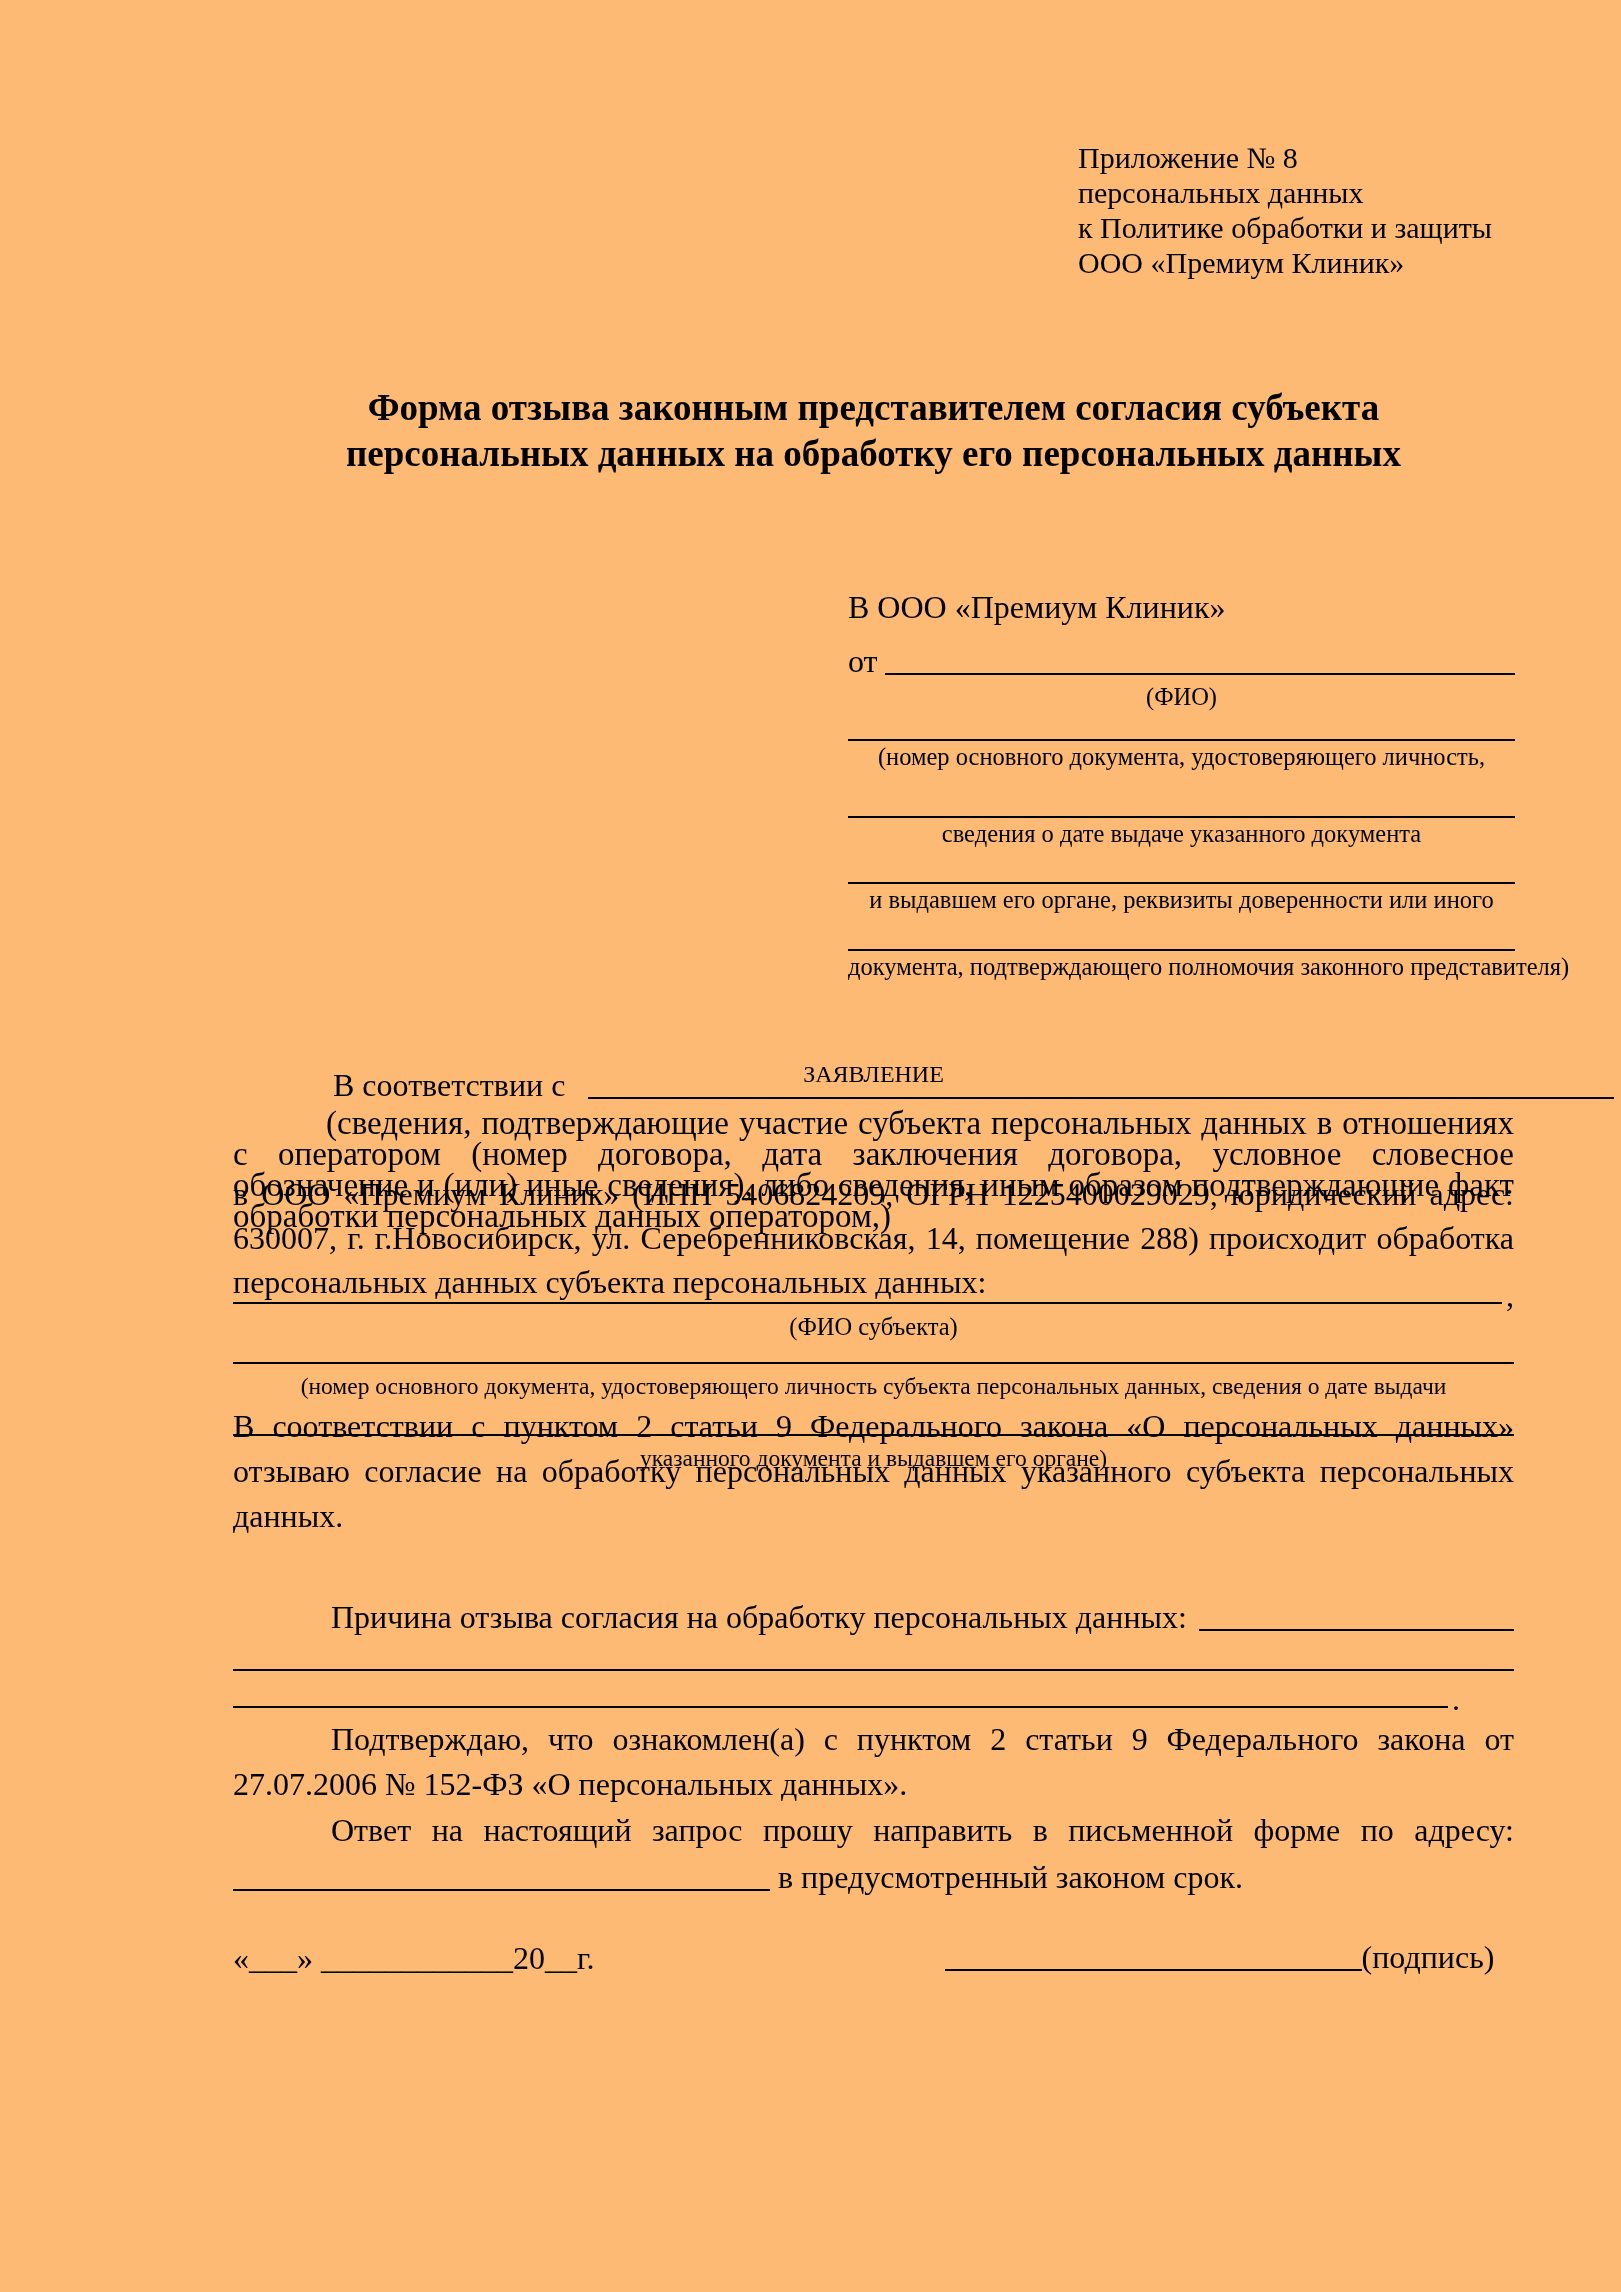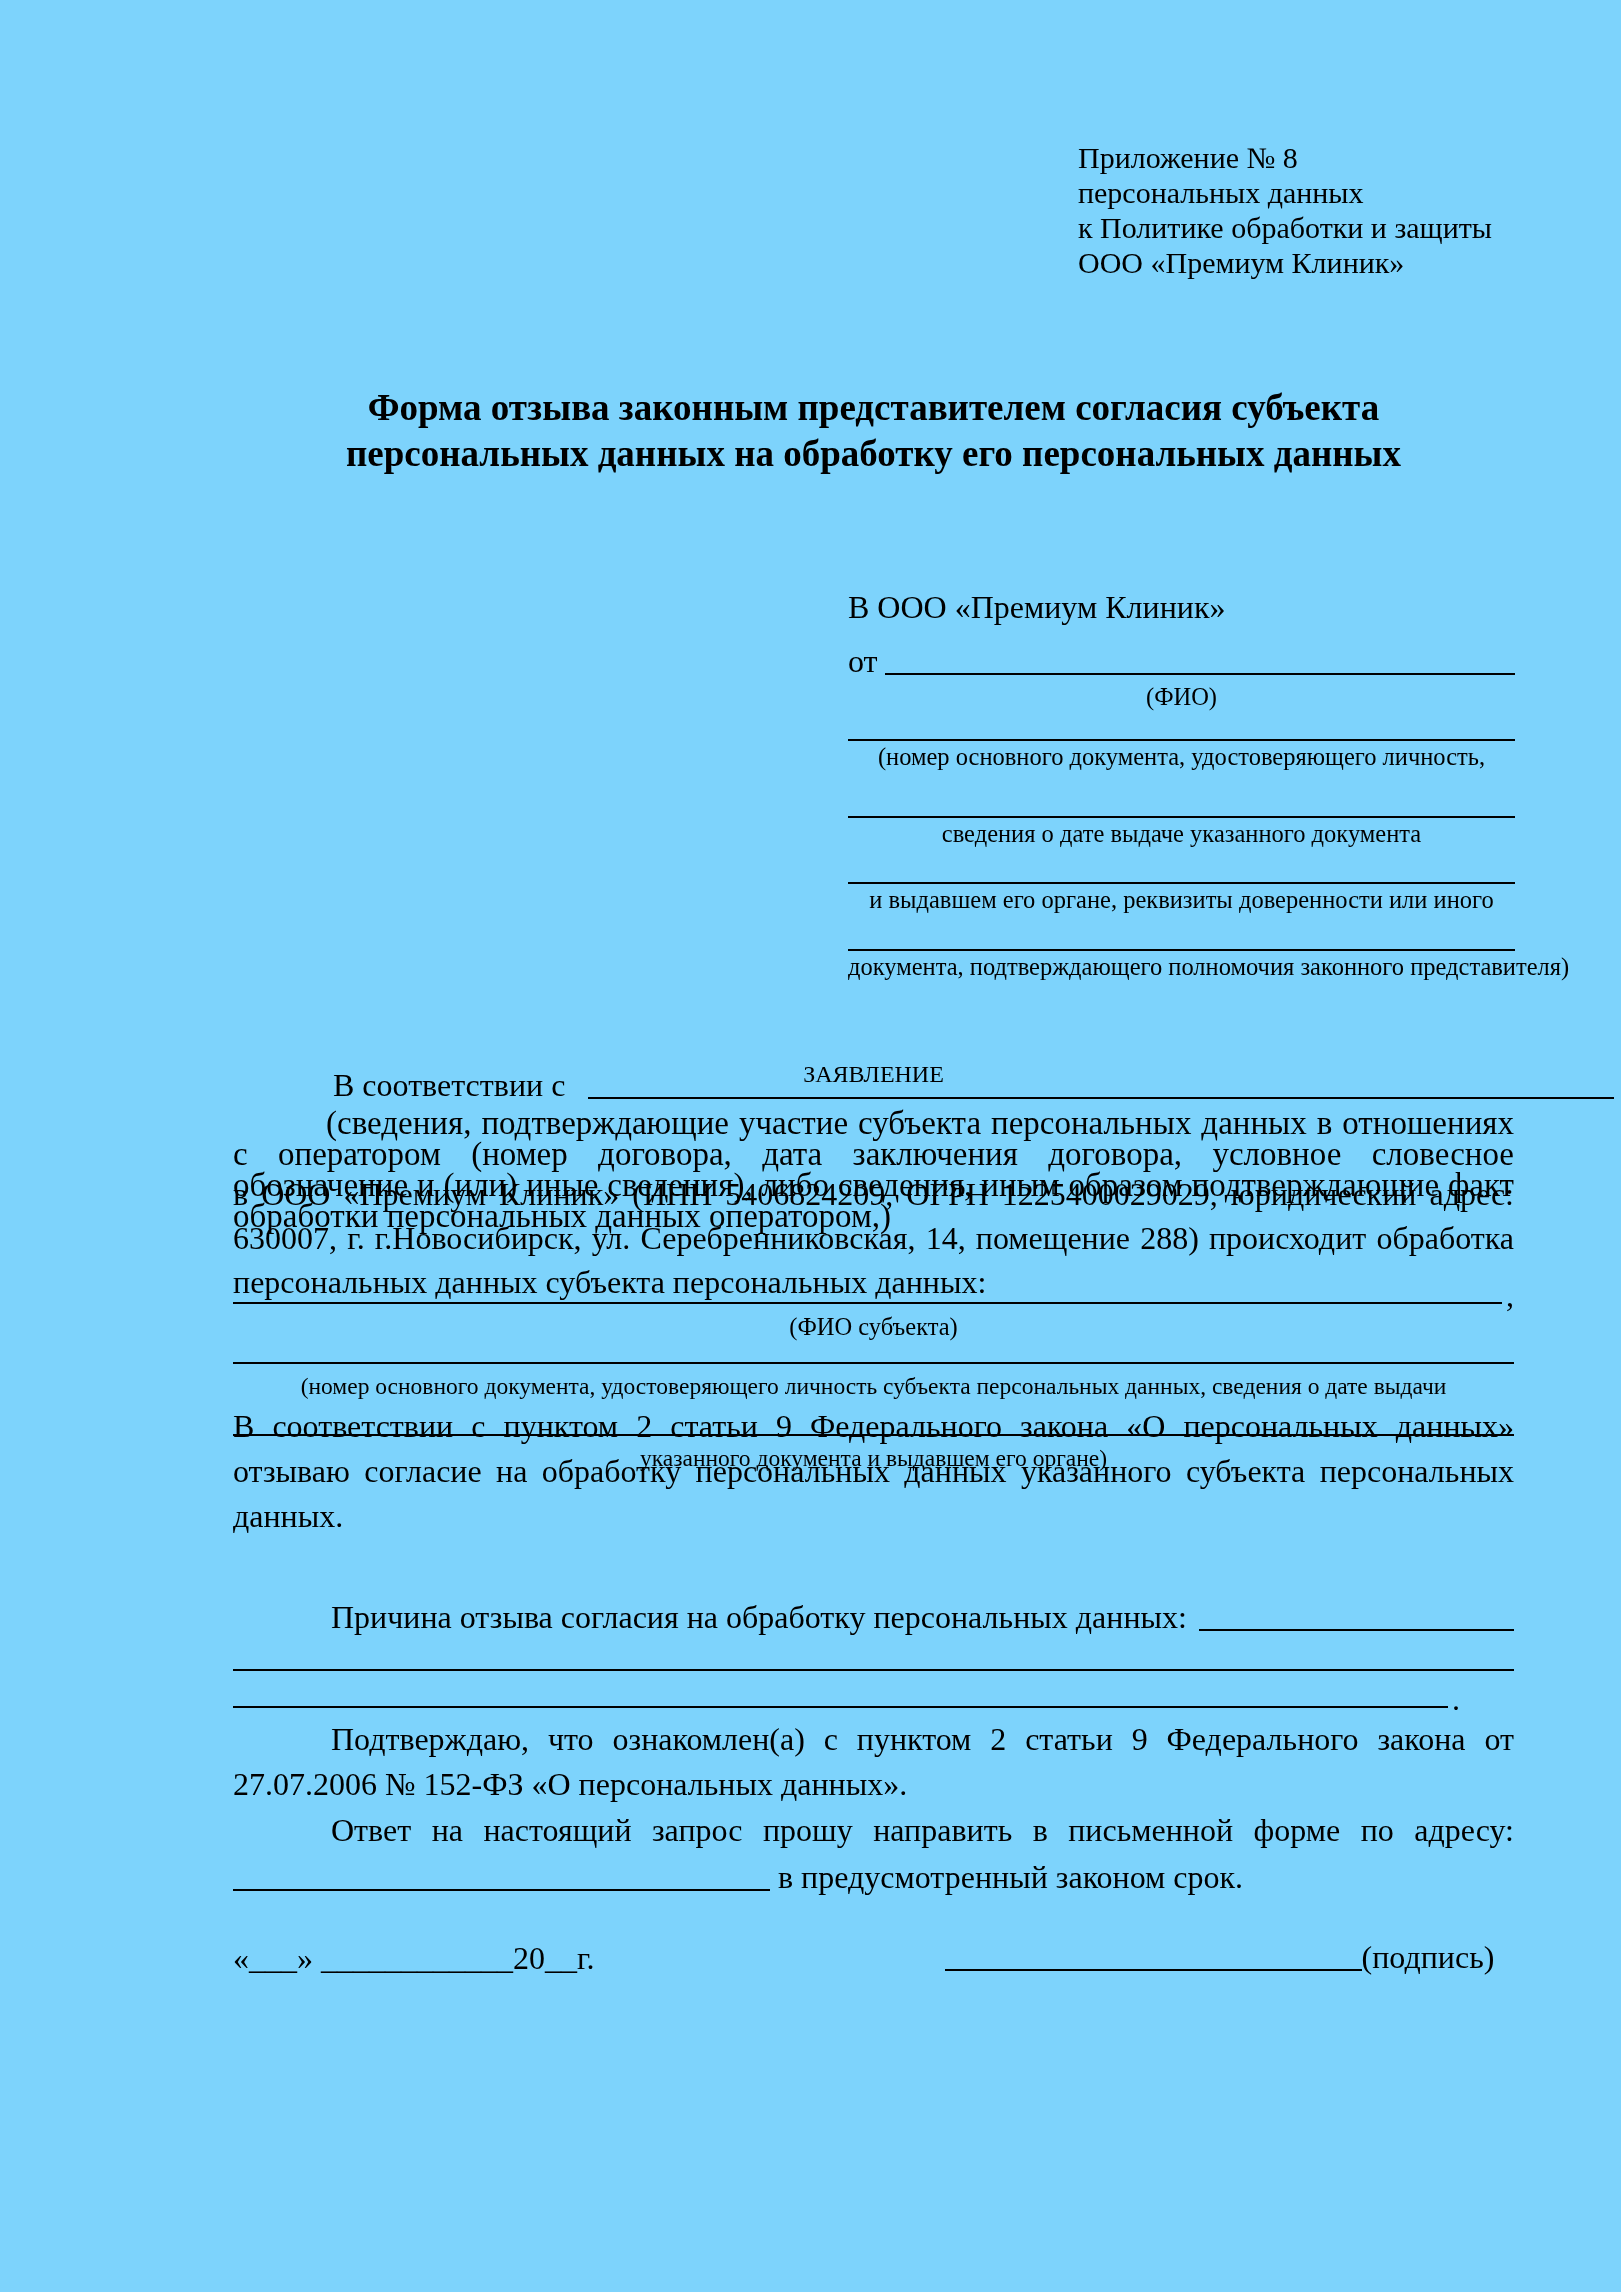--- a/index.html
+++ b/index.html
@@ -1,17 +1,17 @@
 <!DOCTYPE html>
 <html><head>
 <meta charset="utf-8">
 <style>
   html,body{margin:0;padding:0;background:#ffffff;}
   body{width:1621px;font-family:"Liberation Serif","DejaVu Serif",serif;color:#000;}
-  .page{position:relative;width:1621px;height:2293px;background:#7dd3fc;overflow:hidden;}
+  .page{position:relative;width:1621px;height:2293px;background:#fdba74;overflow:hidden;}
   .abs{position:absolute;}
   .content{left:233px;width:1281px;}
 
   .header-note{left:1078px;top:140px;width:461px;font-size:30px;line-height:35px;}
   .doc-title{top:385px;text-align:center;font-weight:bold;font-size:37px;line-height:46px;}
 
   .addressee{left:848px;top:585px;width:667px;font-size:32px;}
   .addr-to{height:45px;line-height:45px;}
   .flexrow{display:flex;align-items:flex-end;}
   .addr-from{height:51px;}

